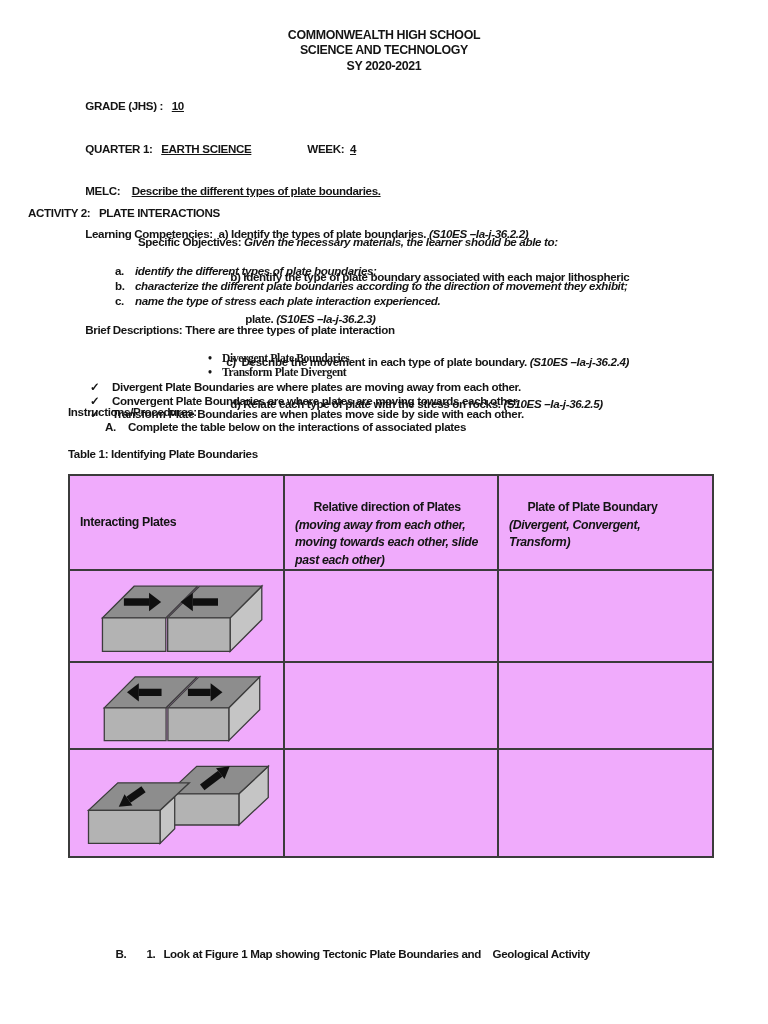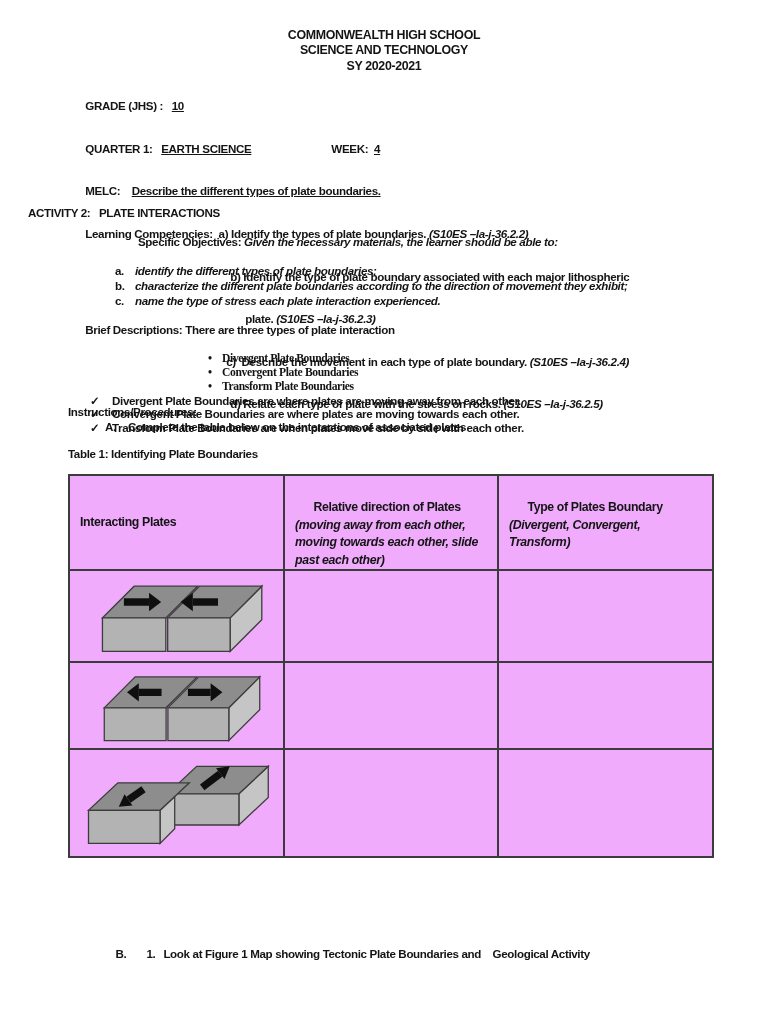--- a/index.html
+++ b/index.html
@@ -16,21 +16,21 @@
 
   
   #doc-header { top:28px; left:0; width:768px; text-align:center; font-size:12.4px; line-height:15.4px; }
 
   
   #meta-block { top:85px; left:68px; width:680px; line-height:14.2px; }
   #meta-block div { white-space:pre; }
   .ind145 { padding-left:145px; }
   .ind160 { padding-left:160px; }
   .ind141 { padding-left:141px; }
-  #week-group { margin-left:80px; }
+  #week-group { margin-left:56px; }
 
   
   #activity-block { top:206px; left:28px; width:712px; line-height:14.6px; }
   .act-title span { white-space:pre;margin-top:32px; }
   .obj-wrap { padding-left:87px; }
   .obj-item { display:flex; }
   .obj-marker { width:20px; flex:0 0 20px; }
   .obj-text { width:552px; white-space:pre-wrap;font-style:italic; }
   .brief-line { padding-left:40px; white-space:pre; }
   .bullet-line { padding-left:180px; line-height:13.9px;font-family:Liberation Serif, serif; }
@@ -128,24 +128,21 @@
           <span class="obj-text">name the type of stress each plate interaction experienced.</span>
       </div>
     </div>
     <div class="brief-line">
       <span>Brief Descriptions: </span><span>There are three types of plate interaction</span>
     </div>
     <div class="bullet-line">
       <span class="bullet-marker">•</span><span>Divergent Plate Boundaries</span>
     </div>
     <div class="bullet-line">
-      <span class="bullet-marker">•</span><span>Convergent Plate Boundaries</span>
-    </div>
-    <div class="bullet-line">
-      <span class="bullet-marker">•</span><span>Transform Plate Boundaries</span>
+      <span class="bullet-marker">•</span><span>Transform Plate Divergent</span>
     </div>
     <div class="check-line">
       <span class="check-marker">✓</span><span>Divergent Plate Boundaries are where plates are moving away from each other.</span>
     </div>
     <div class="check-line">
       <span class="check-marker">✓</span><span>Convergent Plate Boundaries are where plates are moving towards each other.</span>
     </div>
     <div class="check-line">
       <span class="check-marker">✓</span><span>Transform Plate Boundaries are when plates move side by side with each other.</span>
     </div>
@@ -162,21 +159,21 @@
 
   <div id="plates-table" class="abs">
 
     <div class="cell th th-middle">
       <span>Interacting Plates</span>
     </div>
     <div class="cell th">
       <span>Relative direction of Plates </span><span class="it">(moving away from each other, moving towards each other, slide past each other)</span>
     </div>
     <div class="cell th last-col">
-      <span>Type of Plates Boundary </span><span class="it">(Divergent, Convergent, Transform)</span>
+      <span>Plate of Plate Boundary </span><span class="it">(Divergent, Convergent, Transform)</span>
     </div>
 
     <div class="cell img-cell">
       <svg width="178" height="82" viewBox="0 0 190 88">
         <polygon class="face-side" points="152,46 186,12 186,48 152,82"></polygon>
         <polygon class="face-top" points="15,46 83,46 117,12 49,12"></polygon>
         <polygon class="face-top" points="85,46 152,46 186,12 119,12"></polygon>
         <polygon class="face-front" points="15,46 83,46 83,82 15,82"></polygon>
         <polygon class="face-front" points="85,46 152,46 152,82 85,82"></polygon>
         <g>

